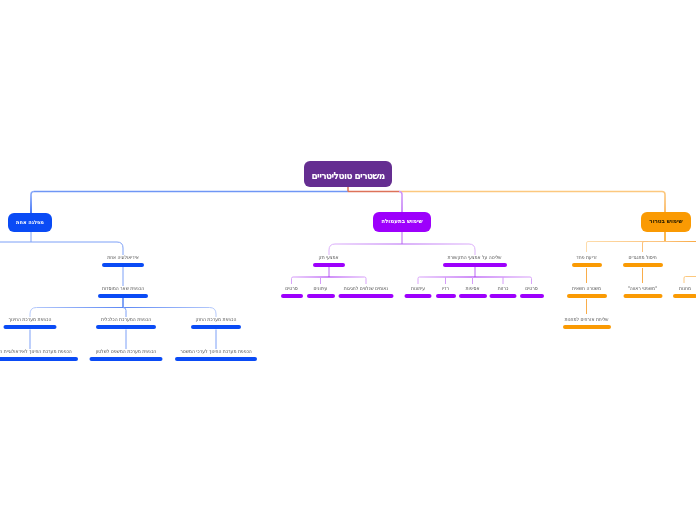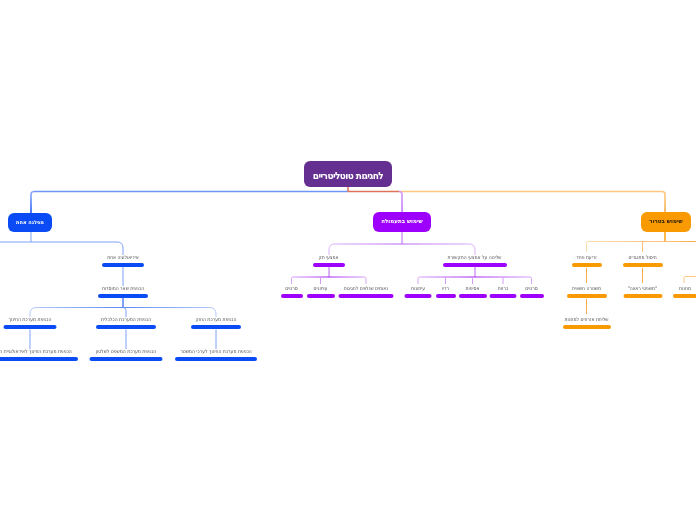--- a/index.html
+++ b/index.html
@@ -103,21 +103,21 @@
       <path d="M 586.5 252 L 586.5 243 Q 586.5 241.5 588 241.5 L 696 241.5" stroke="url(#gbus-o2)" stroke-width="1"></path>
       <path d="M 642.5 252 L 642.5 243 Q 642.5 241.5 644 241.5 L 648 241.5" stroke="#fcc179" stroke-width="1"></path>
       <path d="M 586.5 268 L 586.5 283" stroke="#f9ad4a" stroke-width="1"></path>
       <path d="M 642.5 268 L 642.5 283" stroke="#f9ad4a" stroke-width="1"></path>
       <path d="M 586.5 299 L 586.5 314" stroke="#f9ad4a" stroke-width="1"></path>
       <path d="M 684 283 L 684 278 Q 684 276.5 685.5 276.5 L 696 276.5" stroke="#fcc87e" stroke-width="1"></path>
     </g>
   </svg>
 
   <div class="pill" style="left:304px;top:161px;width:88px;height:26px;background:#652e91;color:#fff;font-size:10px;font-stretch:condensed;letter-spacing:-0.6px;">
-    <span class="pl" style="top:1.5px">לחגיגות טוטליטריים</span>
+    <span class="pl" style="top:1.5px">משטרים טוטליטריים</span>
   </div>
 
   <div class="pill" style="left:8px;top:213px;width:44px;height:19px;background:#0a4bf5;color:#fff;font-size:5px;">
     <span class="pl">מפלגה אחת</span>
   </div>
 
   <div class="pill" style="left:373px;top:212px;width:58px;height:20px;background:#9d00fc;color:#fff;font-size:5.5px;">
     <span class="pl">שימוש בתעמולה</span>
   </div>
 

